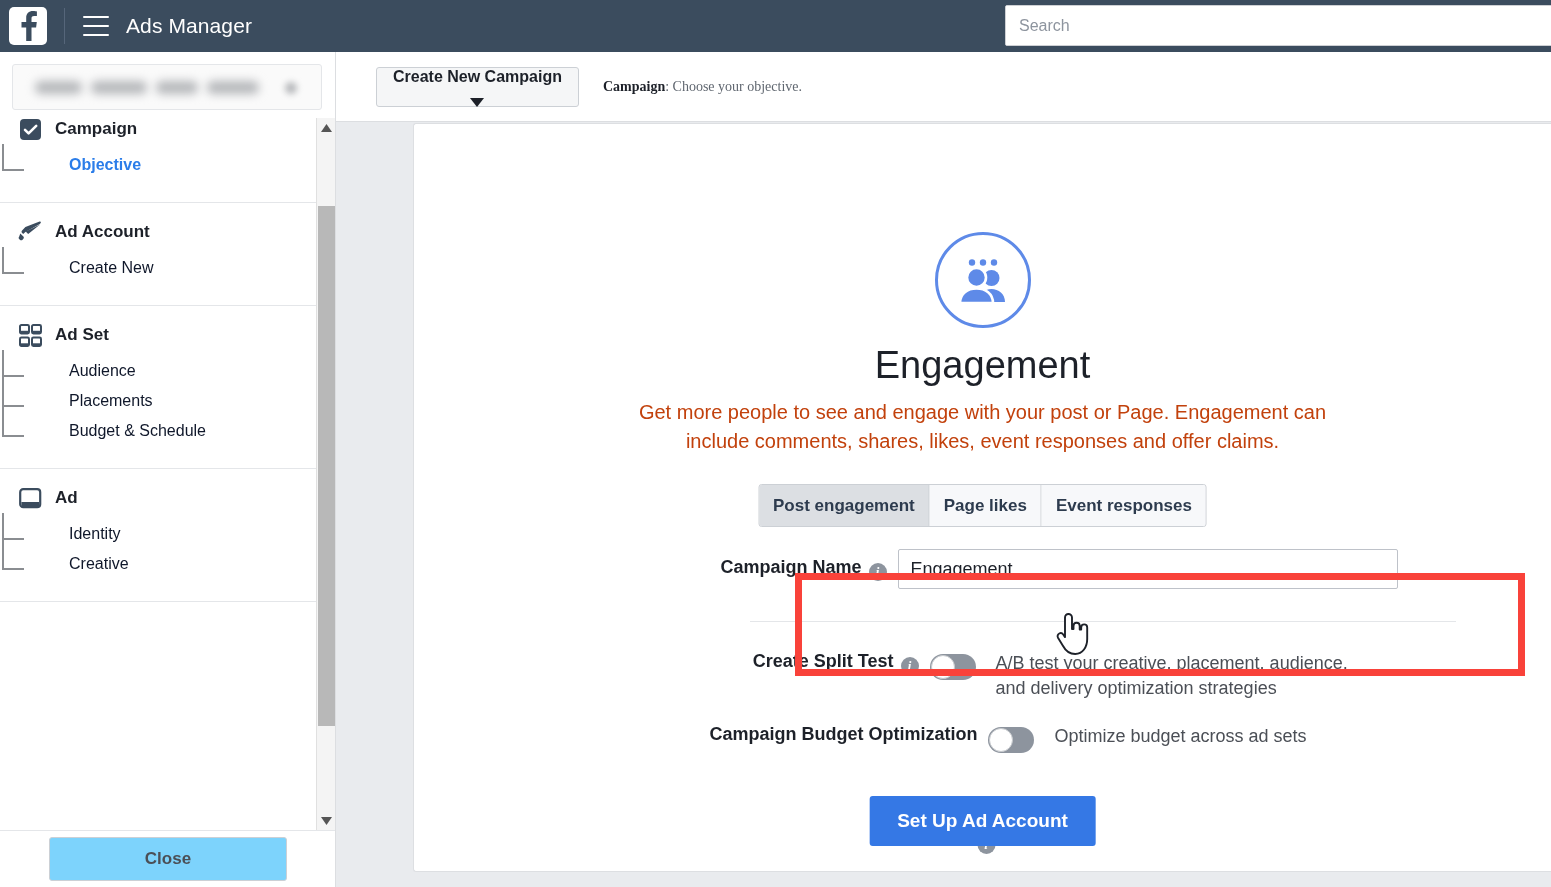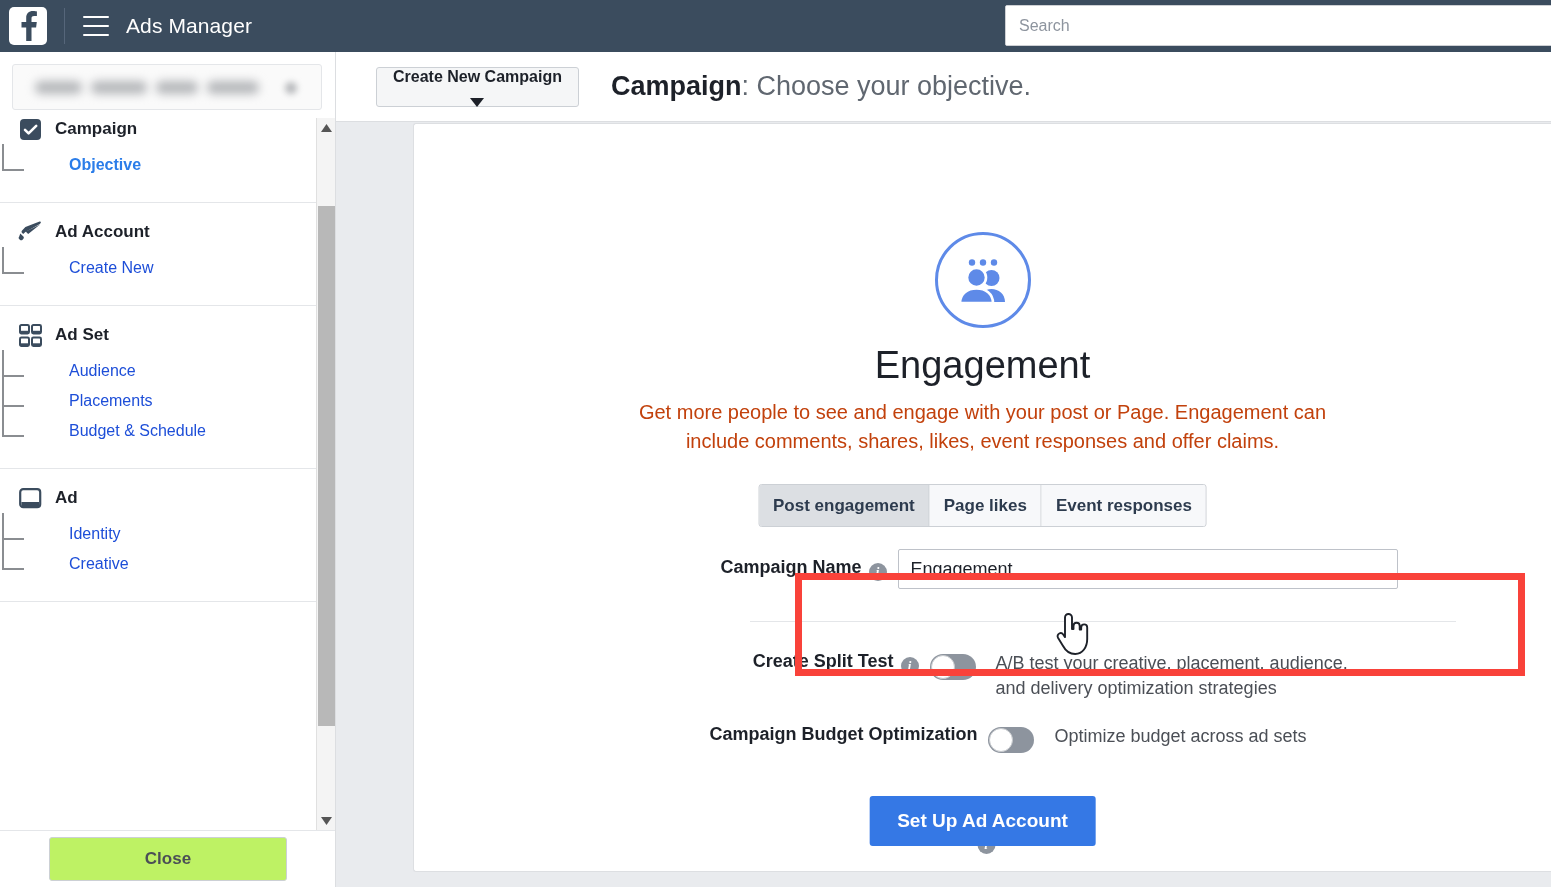--- a/index.html
+++ b/index.html
@@ -87,21 +87,21 @@
   }
   .group-icon {
     width: 26px; height: 24px; margin-right: 12px; flex: 0 0 auto;
     display: flex; align-items: center; justify-content: center;
   }
   .group-label { font-size: 17px; font-weight: bold; color: #1d2129; }
 
   .sub-list { position: relative; margin-top: 6px; padding-left: 34px; }
   .sub-item {
     position: relative; height: 30px; display: flex; align-items: center;
-    padding-left: 35px; font-size: 16px; color: #1d4ed8; cursor: pointer;
+    padding-left: 35px; font-size: 16px; color: #0f172a; cursor: pointer;
   }
   .sub-item.active { color: #2b7de9; font-weight: bold; }
   .tree-v {
     position: absolute; left: 2px; top: 0; width: 2px; background: #8a8d91;
   }
   .tree-h {
     position: absolute; left: 2px; width: 22px; height: 2px; background: #8a8d91;
   }
 
   
@@ -119,21 +119,21 @@
   .sb-thumb {
     position: absolute; left: 1px; top: 88px; width: 17px; height: 520px;
     background: #b8b8b8; cursor: pointer;
   }
 
   .close-area {
     position: absolute; left: 0; bottom: 0; width: 336px; height: 57px;
     border-top: 1px solid #e4e6e9; display: flex; align-items: center; justify-content: center;
   }
   .close-btn {
-    width: 238px; height: 44px; background: #bef264; border: 1px solid #ccd0d5;
+    width: 238px; height: 44px; background: #7dd3fc; border: 1px solid #ccd0d5;
     border-radius: 3px; font-size: 17px; font-weight: bold; color: #4b4f56;
     font-family: "Liberation Sans", sans-serif; cursor: pointer;
   }
 
   
   .main {
     position: absolute; left: 336px; top: 52px; right: 0; bottom: 0;
     background: #e9ebee;
   }
   .crumbbar {
@@ -142,21 +142,21 @@
     display: flex; align-items: center; padding-left: 40px;
   }
   .campaign-dd {
     height: 40px; padding: 0 16px; background: #f5f6f7; border: 1px solid #ccd0d5;
     border-radius: 3px; display: flex; align-items: center; gap: 12px;
     font-size: 16px; font-weight: bold; color: #1d2129; cursor: pointer;
     font-family: "Liberation Sans", sans-serif;
     flex-direction: column;
   }
   .caret { width: 0; height: 0; border-left: 7px solid transparent; border-right: 7px solid transparent; border-top: 9px solid #1d2129; }
-  .crumb-text { margin-left: 32px; font-size: 27px; color: #606770; white-space: nowrap; }
+  .crumb-text { margin-left: 24px; font-size: 14px; color: #606770; white-space: nowrap; font-family: Liberation Serif, serif; }
   .crumb-text b { color: #1d2129; font-weight: bold; }
 
   .panel {
     position: absolute; left: 77px; top: 71px; right: 0; bottom: 15px;
     background: #fff; border: 1px solid #dddfe2; border-right: 0;
     border-top-left-radius: 3px; border-bottom-left-radius: 3px;
     overflow: hidden;
   }
 
   .obj-icon-wrap {

